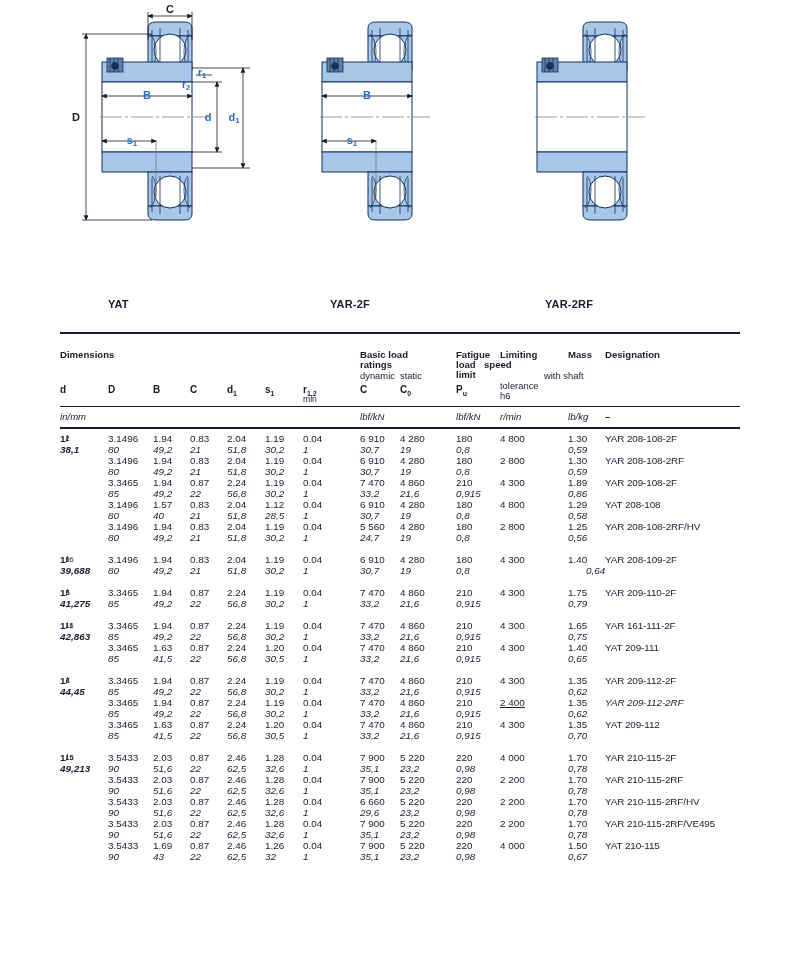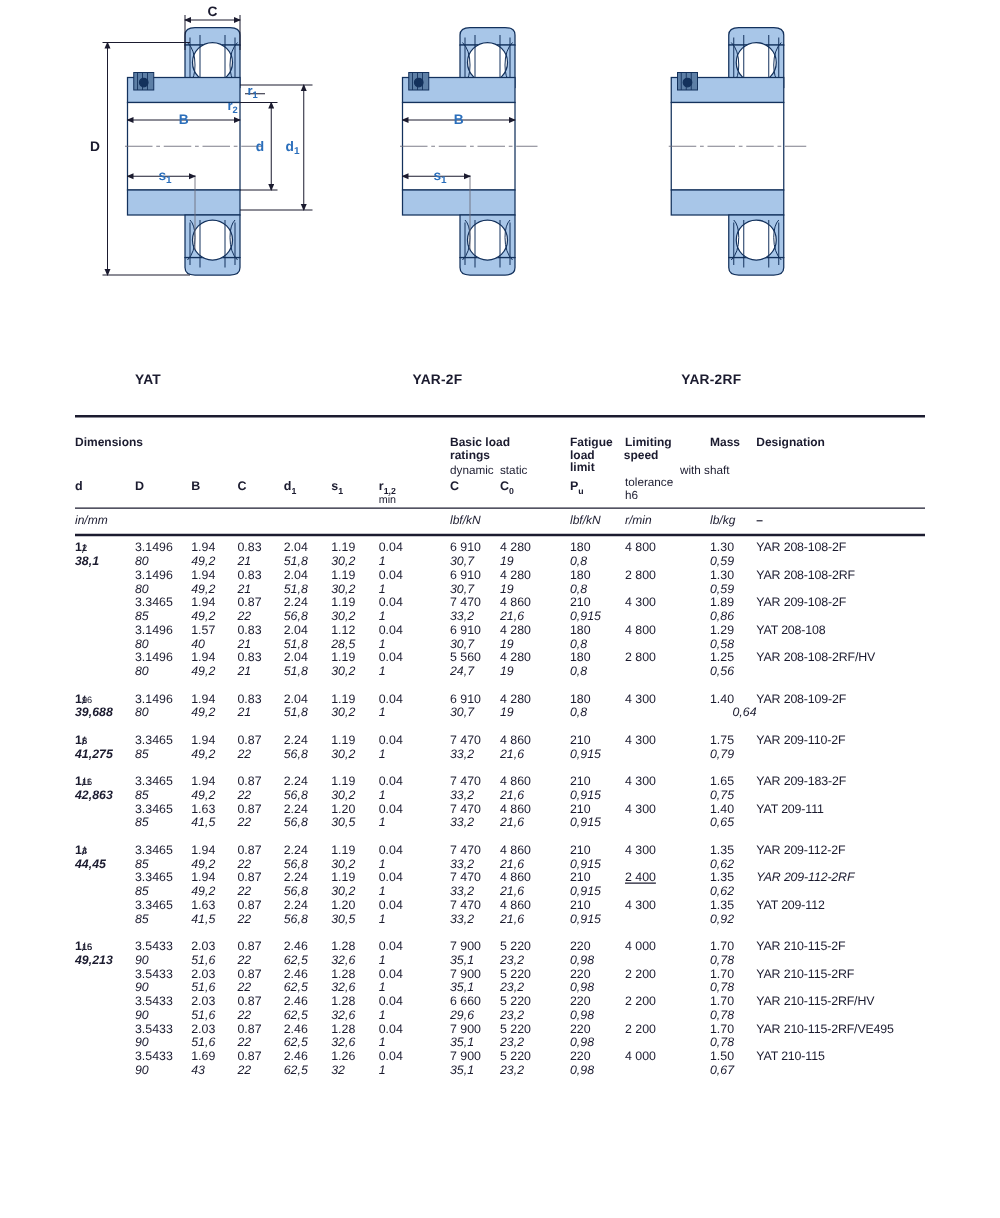--- a/index.html
+++ b/index.html
@@ -238,21 +238,21 @@
       <div class="h" style="left:300px;top:16px;">Basic load</div>
       <div class="h" style="left:300px;top:26px;">ratings</div>
       <div class="hs" style="left:300px;top:37px;">dynamic</div>
       <div class="hs" style="left:340px;top:37px;">static</div>
 
       <div class="h" style="left:396px;top:16px;">Fatigue</div>
       <div class="h" style="left:396px;top:26px;">load</div>
       <div class="h" style="left:396px;top:36px;">limit</div>
 
       <div class="h" style="left:440px;top:16px;">Limiting</div>
-      <div class="h" style="left:439px;top:26px;">speed</div>
+      <div class="h" style="left:424px;top:26px;">speed</div>
       <div class="hs" style="left:440px;top:37px;margin-left:44px;">with shaft</div>
       <div class="hs" style="left:440px;top:47px;">tolerance</div>
       <div class="hs" style="left:440px;top:57px;">h6</div>
 
       <div class="h" style="left:508px;top:16px;">Mass</div>
       <div class="h" style="left:545px;top:16px;">Designation</div>
 
       <div class="sym" style="left:0;">d</div>
       <div class="sym" style="left:48px;">D</div>
       <div class="sym" style="left:93px;">B</div>
@@ -507,21 +507,21 @@
             <span style="left: 93px;">1.94</span>
             <span style="left: 130px;">0.87</span>
             <span style="left: 167px;">2.24</span>
             <span style="left: 205px;">1.19</span>
             <span style="left: 243px;">0.04</span>
             <span style="left: 300px;">7 470</span>
             <span style="left: 340px;">4 860</span>
             <span style="left: 396px;">210</span>
             <span style="left: 440px;">4 300</span>
             <span style="left: 508px;">1.65</span>
-            <span class="desig" style="left: 545px;">YAR 209-183-2F</span>
+            <span class="desig" style="left: 545px;">YAR 161-111-2F</span>
           </div>
           <div class="row r-mm">
             <span class="shaft" style="left: 0px;">42,863</span>
             <span style="left: 48px;">85</span>
             <span style="left: 93px;">49,2</span>
             <span style="left: 130px;">22</span>
             <span style="left: 167px;">56,8</span>
             <span style="left: 205px;">30,2</span>
             <span style="left: 243px;">1</span>
             <span style="left: 300px;">33,2</span>
@@ -638,21 +638,21 @@
             <span style="left: 48px;">85</span>
             <span style="left: 93px;">41,5</span>
             <span style="left: 130px;">22</span>
             <span style="left: 167px;">56,8</span>
             <span style="left: 205px;">30,5</span>
             <span style="left: 243px;">1</span>
             <span style="left: 300px;">33,2</span>
             <span style="left: 340px;">21,6</span>
             <span style="left: 396px;">0,915</span>
             <span style="left: 440px;"></span>
-            <span style="left: 508px;">0,92</span>
+            <span style="left: 508px;">0,70</span>
           </div>
         </div>
         <div class="gap"></div>
         <div class="grp">
           <div class="row r-in">
             <span class="shaft" style="left: 0px;">1 <span class="frac">
                 <span class="n">15</span>
                 <span class="s">/</span>
                 <span class="d">16</span>
               </span></span>

